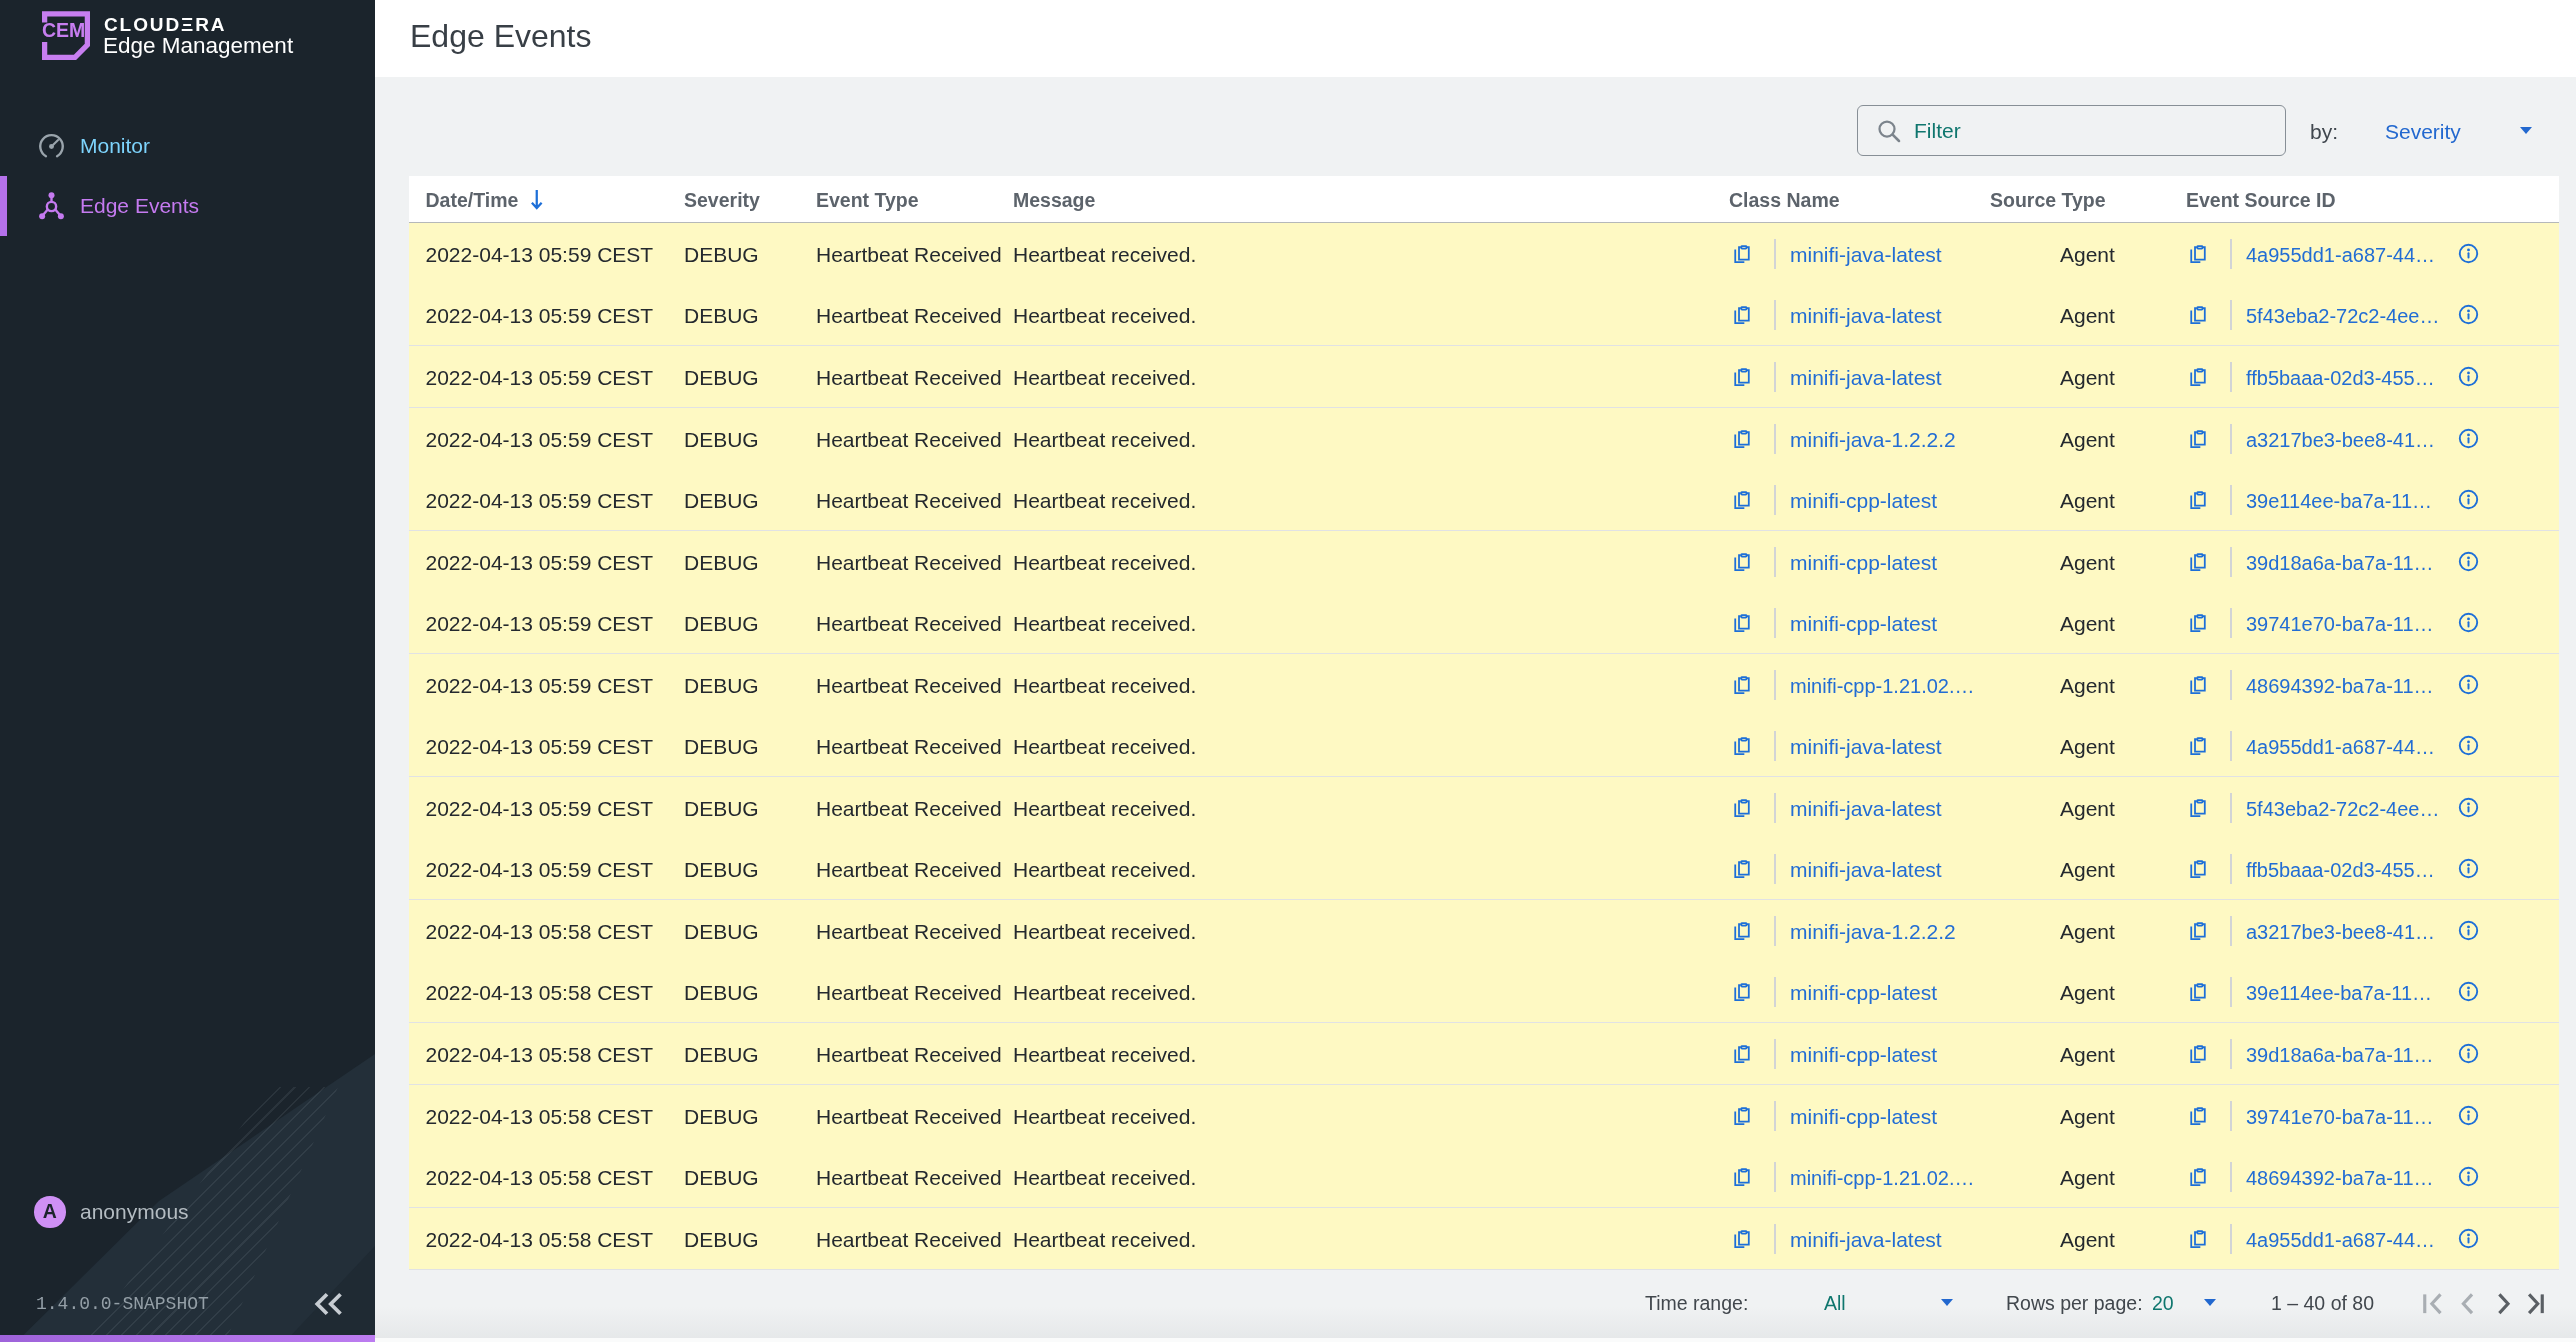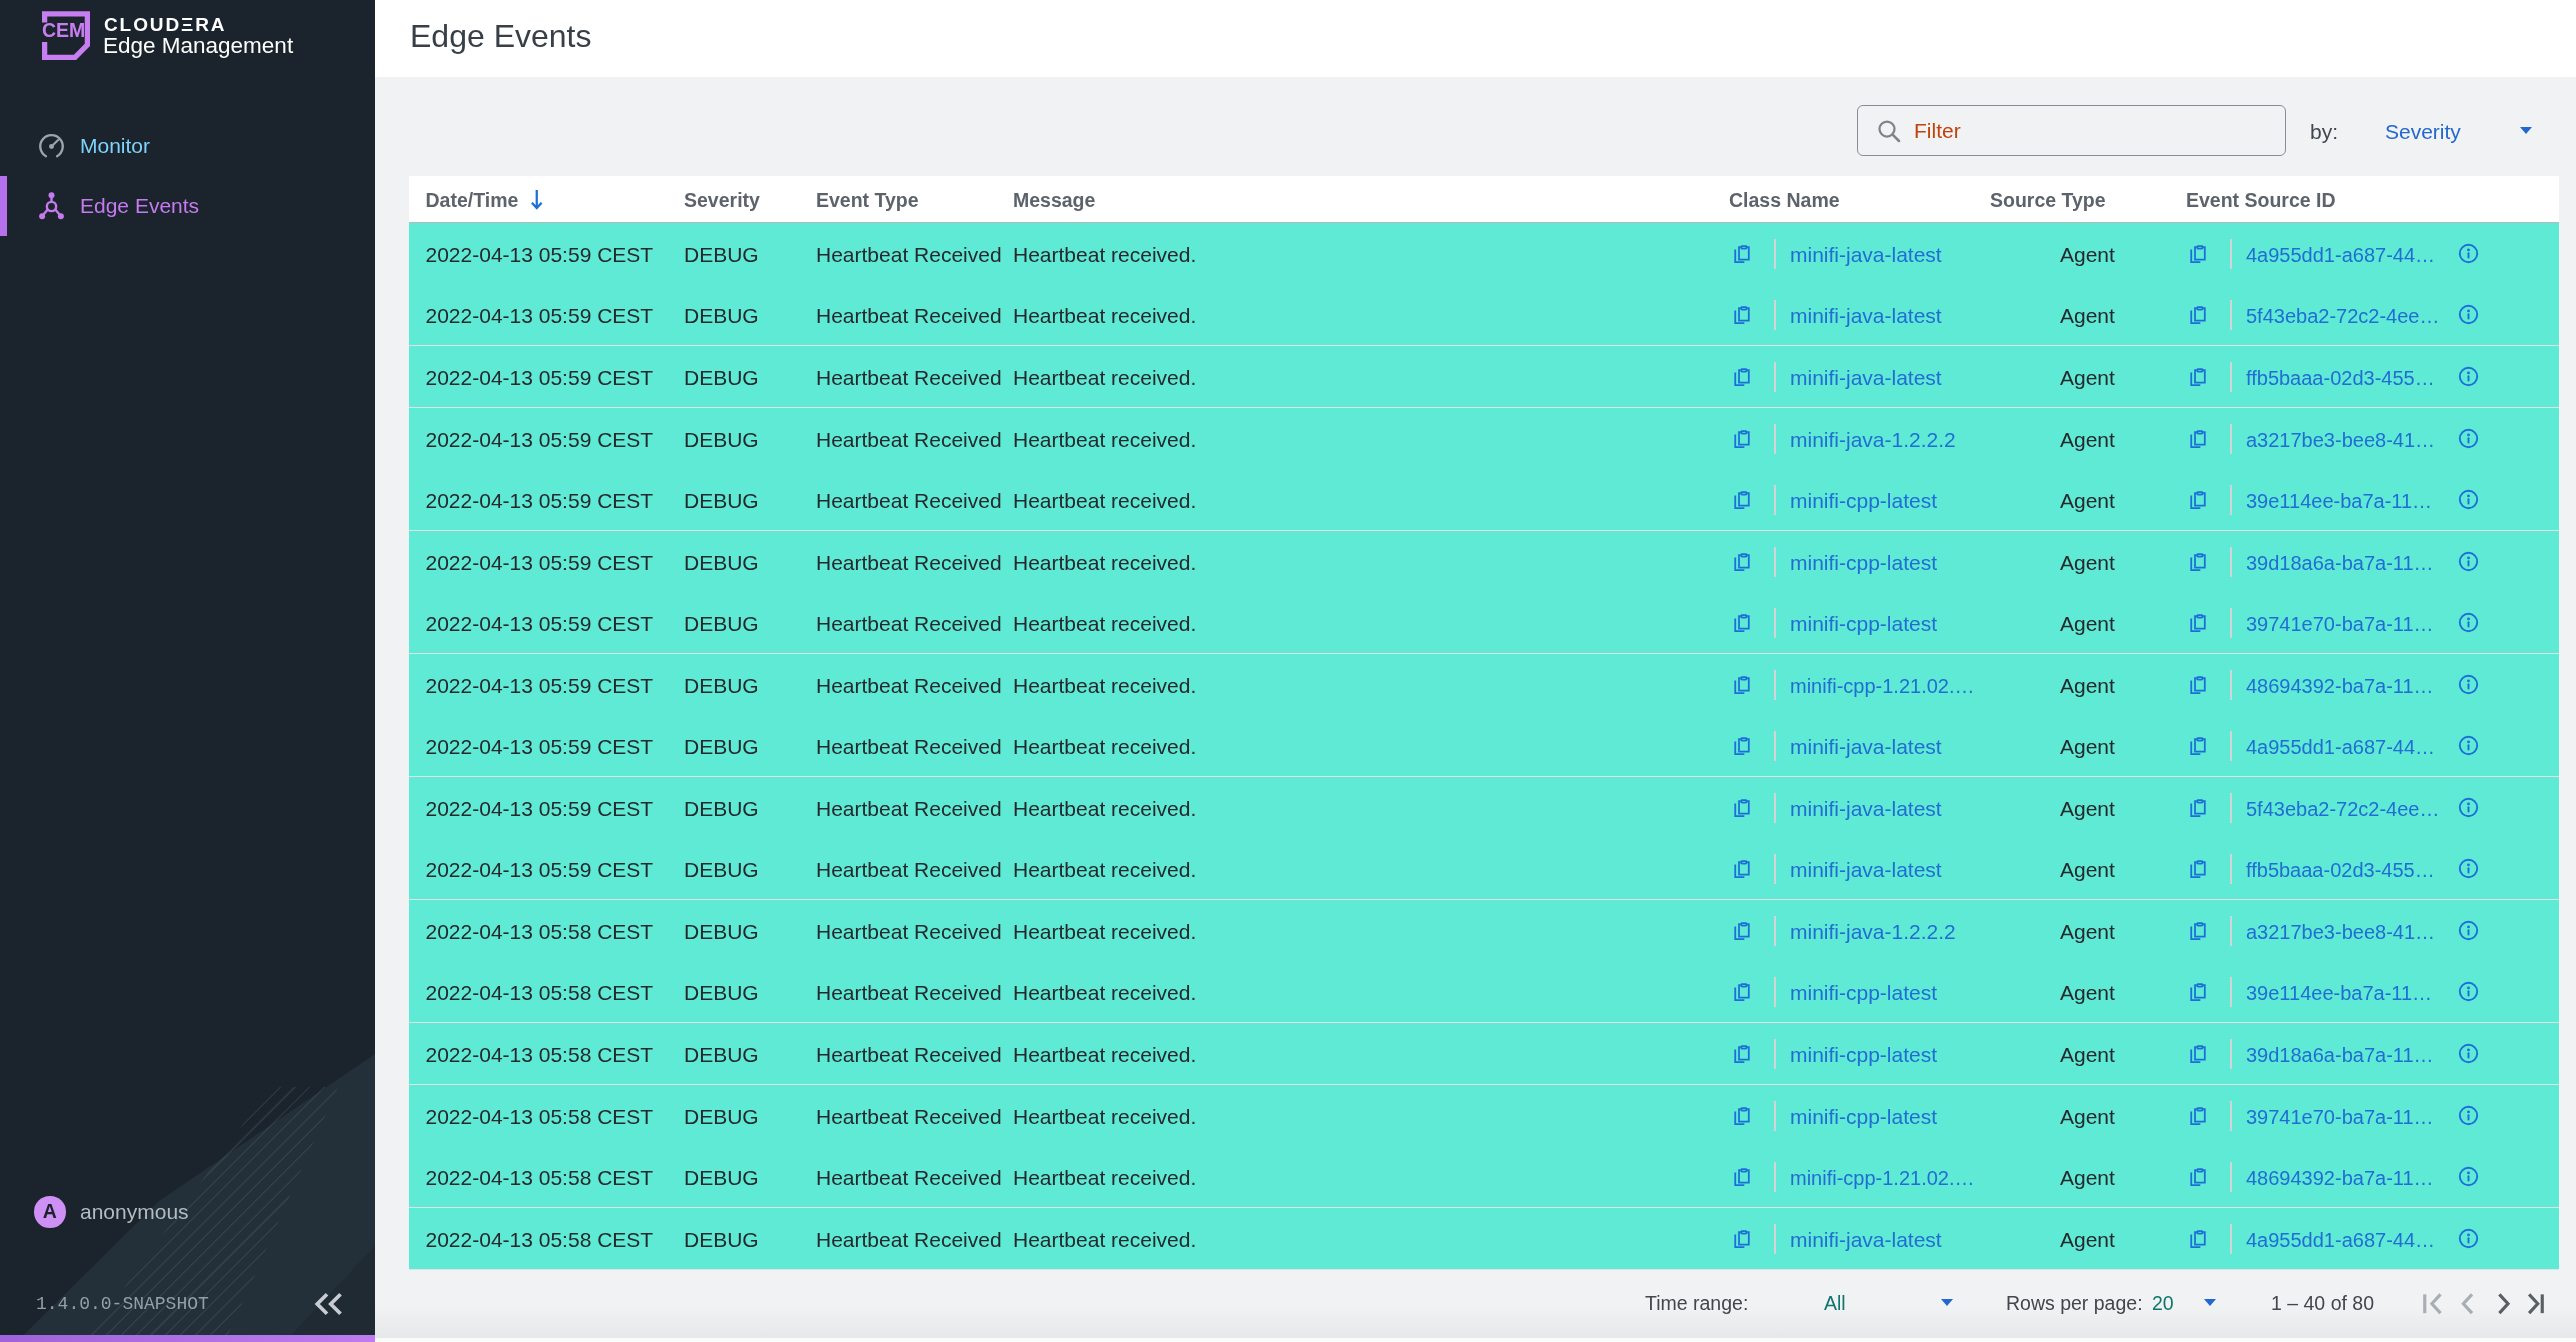--- a/index.html
+++ b/index.html
@@ -24,30 +24,30 @@
 #anon{position:absolute;left:80px;top:1196px;height:31.5px;line-height:31.5px;color:#b4bcc2;font-size:21px}
 #ver{position:absolute;left:36px;top:1285px;height:38px;line-height:38px;color:#949fa7;font-family:"Liberation Mono",monospace;font-size:18px}
 #collapse{position:absolute;left:309px;top:1285px;height:38px}
 #pstrip{position:absolute;left:0;top:1335px;width:375px;height:6.8px;background:linear-gradient(90deg,#9e63da,#bc7cf0)}
 
 #topbar{position:absolute;left:375px;top:0;width:2201px;height:77px;background:#fff}
 #title{position:absolute;left:410px;top:0;height:77px;line-height:73px;font-size:32px;color:#383f46}
 
 #fbox{position:absolute;left:1857px;top:105px;width:429px;height:51px;border:1.5px solid #878f96;border-radius:6px}
 #fbox svg{position:absolute;left:16.5px;top:11.3px}
-#fph{position:absolute;left:56px;top:0;height:48px;line-height:50px;color:#c2410c;font-size:21px}
+#fph{position:absolute;left:56px;top:0;height:48px;line-height:50px;color:#0f766e;font-size:21px}
 #bylab{position:absolute;left:2310px;top:105px;height:51px;line-height:53px;color:#40474e;font-size:21px}
 #sevlab{position:absolute;left:2385px;top:105px;height:51px;line-height:53px;color:#2268cf;font-size:21px}
 .caret{position:absolute;width:0;height:0;border-left:6px solid transparent;border-right:6px solid transparent;border-top:7.5px solid #2268cf}
 #caret1{left:2520px;top:127px}
 
 #card{position:absolute;left:409px;top:176px;width:2150px;height:1093px;background:#fff}
 #thead{position:absolute;left:409px;top:176px;width:2150px;height:47px;border-bottom:1.5px solid #b5b8ba;color:#5c636b;font-size:19.5px;font-weight:700}
 #thead span{position:absolute;top:0;height:53px;line-height:48px}
-.row{position:absolute;left:409px;width:2150px;height:62px;border-bottom:0.8px solid #e1e2e4;font-size:21px;color:#24292e;background:#5eead4}
+.row{position:absolute;left:409px;width:2150px;height:62px;border-bottom:0.8px solid #e1e2e4;font-size:21px;color:#24292e;background:#fef9c3}
 .row span{position:absolute;height:62px;line-height:64px}
 .h1{left:16.5px}.h2{left:275px}.h3{left:407px}.h4{left:604px}.h5{left:1320px}.h6{left:1581px}.h7{left:1777px}
 .c1{left:16.5px}.c2{left:275px}.c3{left:407px}.c4{left:604px}
 .ic1{left:1323px}.s1{left:1365px}.c5{left:1381px;color:#226dd4}
 .c6{left:1651px}
 .ic2{left:1779px}.s2{left:1821px}.c7{left:1837px;color:#226dd4;font-size:20px}
 .row .ic1,.row .ic2{top:21px;height:20px;line-height:0}
 .row .vsep{top:15.8px;height:30px;width:1.5px;background:#d2d4d6;line-height:0}
 .nfo{position:absolute;left:2049px;top:20px}
 #sortarrow{position:absolute;left:118px;top:10.5px;width:19.5px;height:25.5px}

